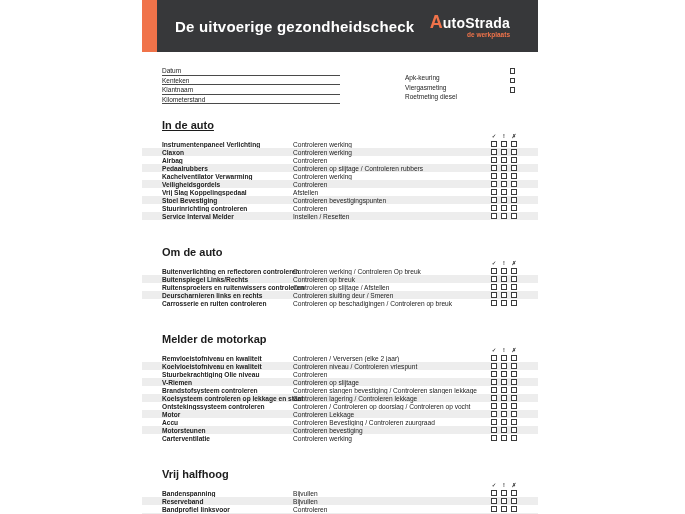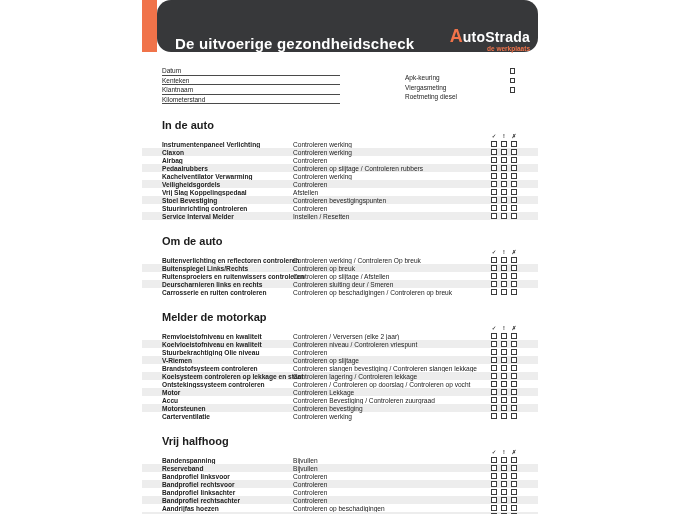--- a/index.html
+++ b/index.html
@@ -3,43 +3,43 @@
 <meta charset="utf-8">
 <style>
   * { margin:0; padding:0; box-sizing:border-box; }
   html,body { width:685px; height:514px; background:#ffffff; overflow:hidden;
               font-family:"Liberation Sans", sans-serif; color:#1c1c1c; }
   .doc { position:absolute; left:142px; top:0; width:396px; height:514px; }
 
   
   .topbar { display:flex; height:52px; }
   .accent-stripe { width:15px; background:var(--accent,#f0734a); }
-  .bar { flex:1; background:var(--headerbg,#37383a); display:flex; align-items:flex-end;
-         justify-content:space-between; padding:0 8px 0 18px;border-radius:14px; }
+  .bar { flex:1; background:var(--headerbg,#37383a); display:flex; align-items:center;
+         justify-content:space-between; padding:0 28px 0 18px; }
   .doc-title { color:#fff; font-size:15px; font-weight:bold; letter-spacing:.2px; }
   .logo { text-align:right; line-height:1; }
   .logo-main { color:#fff; font-size:14px; font-weight:bold; letter-spacing:.2px; }
   .logo-a { color:var(--accent,#f0734a); font-size:18px; }
   .logo-sub { color:var(--accent,#f0734a); font-size:6.5px; font-weight:bold; margin-top:1px; }
 
   
   .form-area { position:relative; margin-top:14px; height:40px; }
   .form-left { position:absolute; left:20px; top:0; width:178px; }
   .field { border-bottom:1px solid #4a4a4a; height:9.6px; margin-bottom:0; }
   .flabel { font-size:6.5px; line-height:9px; display:block; }
   .form-right { position:absolute; left:263px; top:0; right:0; }
   .crow { position:relative; height:9.6px; }
   .clabel { font-size:6.5px; line-height:9.6px; }
   .cbox { position:absolute; right:23px; top:2px; width:5.5px; height:5.5px;
           border:1px solid #3a3a3a; background:#fff; display:inline-block; }
 
   
   #sections { margin-top:13px; }
-  .section { margin-top:15px; }
-  .section:first-child { margin-top:0; }
+  .section { margin-top:26px; }
+  .section:first-child { margin-top:0;text-decoration:underline; }
   .sec-title { font-size:11px; font-weight:bold; padding-left:20px; line-height:12px;
                margin-bottom:2px; }
   .sym-row { position:relative; height:6px; margin-bottom:1px; }
   .syms { position:absolute; right:21px; top:0; display:flex; gap:4px; }
   .sym { width:6px; text-align:center; font-size:5.5px; line-height:6px; color:#333; font-weight:bold; }
   .row { position:relative; height:8px; display:flex; align-items:center; }
   .row:nth-child(even) { background:var(--rowalt,#ededed); }
   .item { position:absolute; left:20px; font-size:6.6px; white-space:nowrap; font-weight:bold; color:#222; }
   .action { position:absolute; left:151px; font-size:6.6px; white-space:nowrap; color:#222; }
   .boxes { position:absolute; right:21px; display:flex; gap:4px; }

